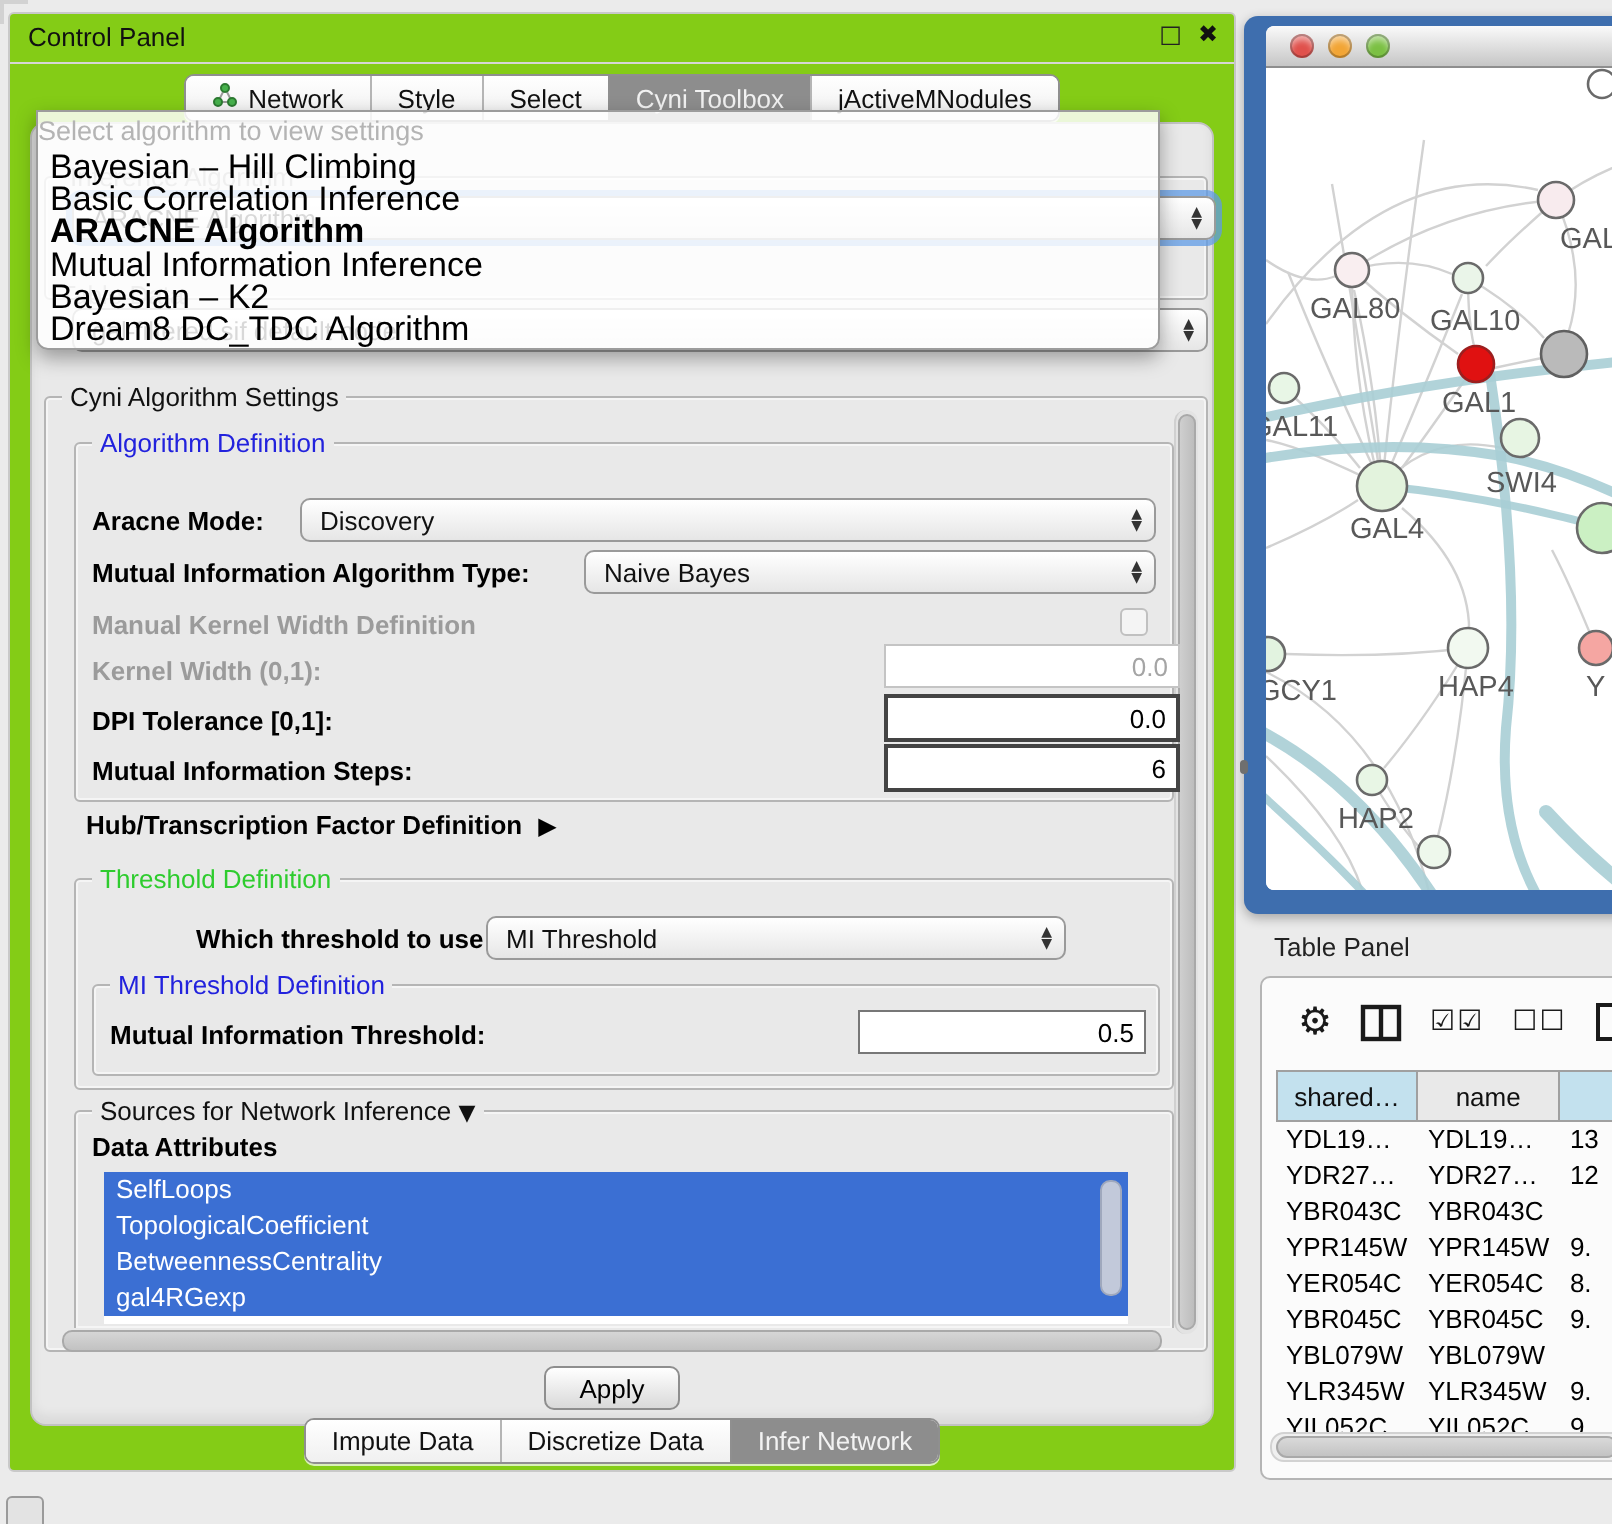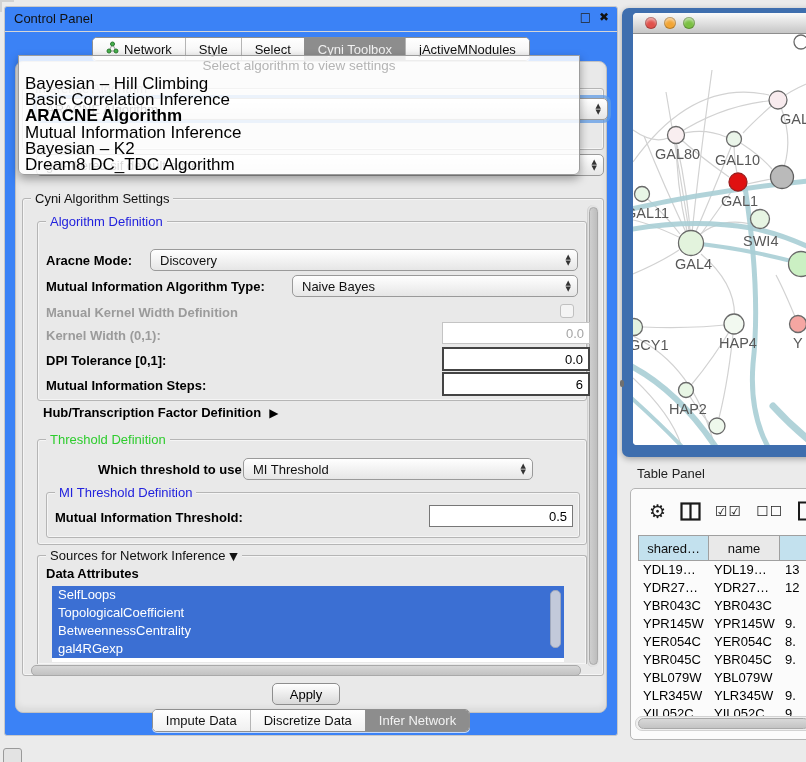--- a/index.html
+++ b/index.html
@@ -1,21 +1,21 @@
 <!DOCTYPE html>
 <html style="--selblue: #3b6fd3; --legendblue: #2222dd; --legendgreen: #2ecc2e; --tabsel: #8d8d8d; --netborder: #3e6eae;"><head>
 <meta charset="utf-8">
 <style>
   html,body{margin:0;padding:0;}
   body{font-family:"Liberation Sans",sans-serif;background:#ebebeb;}
   .screen{position:relative;width:806px;height:762px;overflow:hidden;background:#ebebeb;}
   .glyph{font-family:"DejaVu Sans",sans-serif;}
 
   
-  .control-panel{position:absolute;left:4px;top:6px;width:614px;height:730px;background:#3b82f6;border:1px solid #c9c9c9;border-radius:3px;box-sizing:border-box;}
+  .control-panel{position:absolute;left:4px;top:6px;width:614px;height:730px;background:#84cc16;border:1px solid #c9c9c9;border-radius:3px;box-sizing:border-box;}
   .cp-titlebar{position:absolute;left:0;top:0;right:0;height:24px;border-bottom:1px solid #d6d6d6;}
   .cp-title{position:absolute;left:9px;top:4px;font-size:13px;color:#111;}
   .cp-float{position:absolute;right:26px;top:3px;font-size:12px;color:#222;cursor:default;}
   .cp-close{position:absolute;right:8px;top:3px;font-size:12px;font-weight:bold;color:#111;cursor:default;}
 
   .segbar{position:absolute;left:0;right:0;display:flex;justify-content:center;}
   .segwrap{display:flex;border:1px solid #8f8f8f;border-radius:5px;overflow:hidden;background:#fdfdfd;box-shadow:0 1px 0 rgba(255,255,255,.7);}
   .seg{display:flex;align-items:center;gap:5px;padding:3px 13px;font-size:13px;color:#111;background:linear-gradient(#ffffff,#f0f0f0);border-left:1px solid #b5b5b5;cursor:default;white-space:nowrap;}
   .seg:first-child{border-left:none;}
   .seg.sel{background:var(--tabsel,#8d8d8d);color:#f2f2f2;border-left-color:#8f8f8f;align-items:center;}
@@ -37,21 +37,21 @@
   .combo .val{flex:1;font-size:13px;color:#111;overflow:hidden;white-space:nowrap;}
   .combo .arrows{display:flex;flex-direction:column;font-size:7px;line-height:6px;color:#333;font-family:"DejaVu Sans",sans-serif;}
 
   .field{position:absolute;height:20px;background:#fff;border:1px solid #a8a8a8;font-size:13px;text-align:right;padding:0 5px;box-sizing:content-box;color:#000;font-family:"Liberation Sans",sans-serif;}
   .field.focus{border:2px solid #444;}
   .field.dis{color:#a5a5a5;border-color:#c4c4c4;}
   .checkbox{position:absolute;width:12px;height:12px;border:1px solid #c0c0c0;border-radius:3px;background:#f4f4f4;}
 
   
   .popup{position:absolute;left:18px;top:55px;width:560px;height:118px;background:rgba(255,255,255,0.84);border:1px solid #9c9c9c;border-radius:0 0 6px 6px;box-shadow:0 4px 10px rgba(0,0,0,.35);z-index:30;}
-  .popup-hint{height:18px;text-align:center;font-size:13.5px;color:#b4b4b4;padding-top:2px;}
+  .popup-hint{height:18px;text-align:left;font-size:13.5px;color:#b4b4b4;padding-top:2px;}
   .popup-item{font-size:17px;color:#000;padding:0 6px;height:16.2px;line-height:16.2px;white-space:nowrap;cursor:default;}
   .popup-item.bold{font-weight:bold;}
 
   
   .under{color:#9a9a9a;}
 
   
   .attr-list{position:absolute;background:#ffffff;overflow:hidden;}
   .attr-item{height:18px;line-height:18px;background:var(--selblue,#3b6fd3);color:#fff;font-size:13px;padding-left:6px;white-space:nowrap;}
   .list-vthumb{position:absolute;width:9px;background:#c2c9da;border:1px solid #9fa8bd;border-radius:5px;}

